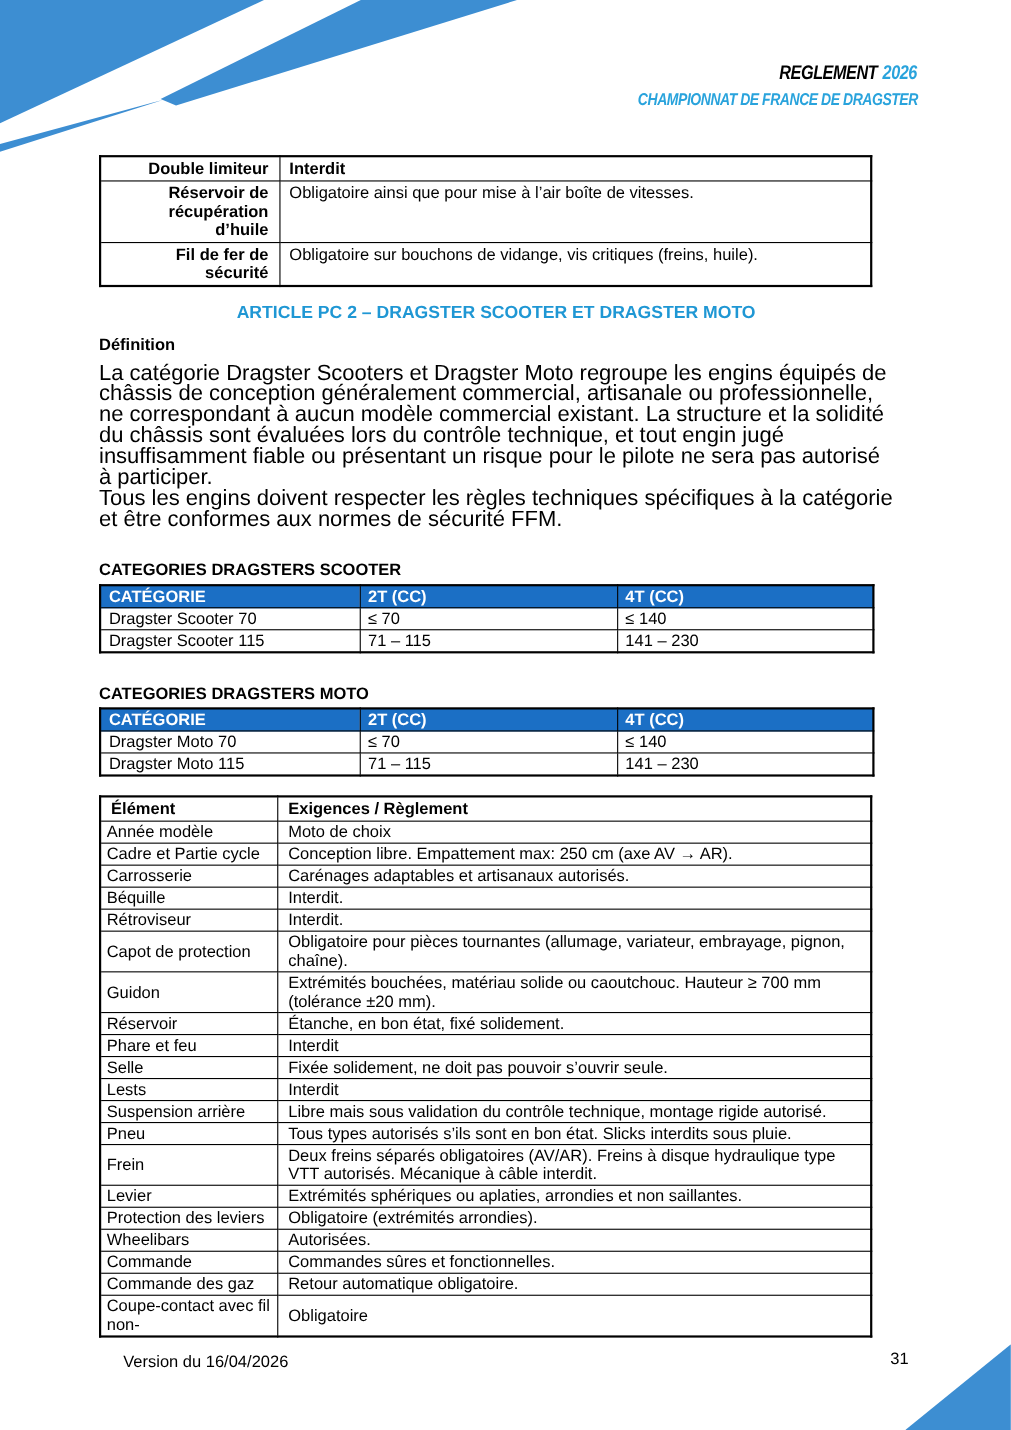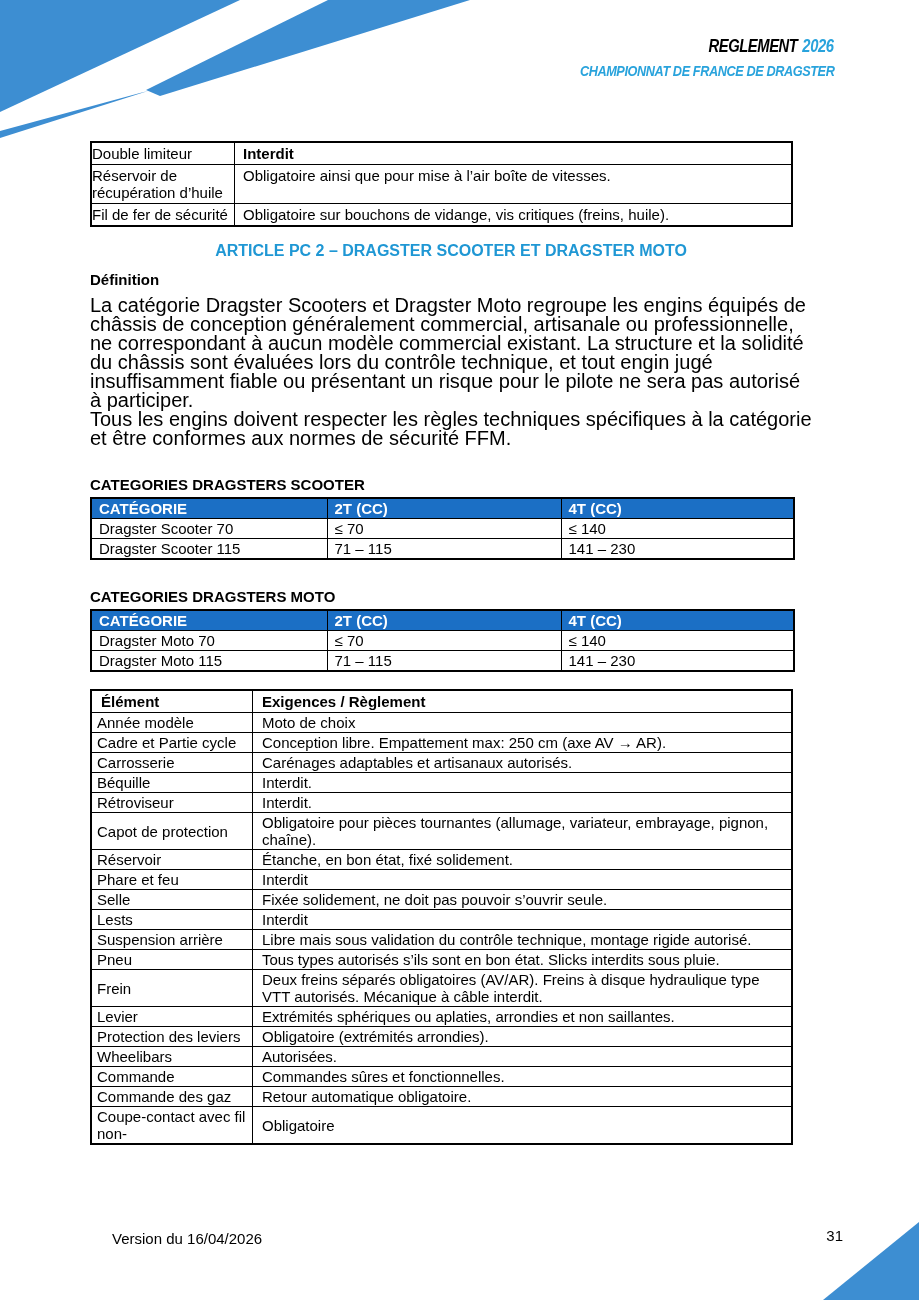--- a/index.html
+++ b/index.html
@@ -8,42 +8,42 @@
     background:#ffffff; color:#000;
     font-family:"Liberation Sans", sans-serif;
   }
   
   .swoosh { position:absolute; top:0; left:0; }
   .swoosh polygon { fill:var(--swoosh-blue); }
   .corner-tri { position:absolute; right:0; bottom:0; }
   .corner-tri polygon { fill:var(--swoosh-blue); }
 
   
-  .brand { position:absolute; top:36px; right:85px; text-align:right; }
+  .brand { position:absolute; top:56px; right:85px; text-align:right; }
   .brand-line1 {
     display:inline-block; font-style:italic; font-weight:bold; font-size:18px;
     letter-spacing:-0.5px; transform:scaleX(0.82); transform-origin:100% 50%;
     white-space:nowrap;
   }
   .brand-line1 .year { color:var(--logo-cyan); margin-left:6px; }
   .brand-line2 {
     display:inline-block; font-style:italic; font-weight:bold; font-size:15.5px;
     letter-spacing:-0.5px; color:var(--logo-cyan);
     transform:scaleX(0.82); transform-origin:100% 50%; white-space:nowrap;
     margin-top:5px;
   }
 
   
   .content { position:absolute; left:90px; top:141px; width:722px; }
 
   table { border-collapse:collapse; table-layout:fixed; width:703px; border:2px solid #000; }
   td, th { border:1px solid #000; font-size:15px; line-height:17px; padding:1px 7px; }
 
   
-  .safety td.lbl { text-align:left; font-weight:normal; vertical-align:middle; width:142px; padding:2px 0; }
+  .safety td.lbl { text-align:right; font-weight:bold; vertical-align:middle; width:142px; padding:2px 10px; }
   .safety td.val { vertical-align:top; padding:2px 8px; }
   .safety td.valb { font-weight:bold; }
 
   
   .article-title { color:var(--heading-blue); font-weight:bold; font-size:16px; margin:15px 0 0 0;text-align:center; }
   .def-label { font-weight:bold; font-size:15px; margin-top:11px; }
   .para { font-size:20px; line-height:19px; margin-top:8px; width:722px; }
   .para div { margin:0; }
 
   
@@ -59,21 +59,21 @@
   
   .elements { margin-top:17px;border-radius:14px; }
   .elements th { text-align:left; font-weight:bold; padding:2px 9px; }
   .elements th.el-h { width:142px; }
   .elements td.el { text-align:left; vertical-align:middle; width:142px; padding:1px 5px; }
   .elements td.req { vertical-align:middle; padding:1px 9px; }
   .elements td.req.bold-req { font-weight:bold; }
 
   
   .footer-version { position:absolute; left:112px; top:1230px; font-size:15px; }
-  .footer-page { position:absolute; right:76px; top:1227px; font-size:15px; }
+  .footer-page { position:absolute; right:93px; top:1227px; font-size:15px; }
 </style>
 </head>
 <body>
 
 <svg class="swoosh" width="480" height="140" viewBox="0 0 480 140">
   <polygon points="0,0 240,0 0,112"></polygon>
   <polygon points="328,0 470,0 160,96 146,90"></polygon>
   <polygon points="0,131 0,138 148,91 140,93"></polygon>
 </svg>
 
@@ -188,20 +188,24 @@
     </tr>
     <tr>
       <td class="el">Rétroviseur</td>
       <td class="req">Interdit.</td>
     </tr>
     <tr>
       <td class="el">Capot de protection</td>
       <td class="req">Obligatoire pour pièces tournantes (allumage, variateur, embrayage, pignon, chaîne).</td>
     </tr>
     <tr>
+      <td class="el">Guidon</td>
+      <td class="req">Extrémités bouchées, matériau solide ou caoutchouc. Hauteur ≥ 700 mm (tolérance ±20 mm).</td>
+    </tr>
+    <tr>
       <td class="el">Réservoir</td>
       <td class="req">Étanche, en bon état, fixé solidement.</td>
     </tr>
     <tr>
       <td class="el">Phare et feu</td>
       <td class="req">Interdit</td>
     </tr>
     <tr>
       <td class="el">Selle</td>
       <td class="req">Fixée solidement, ne doit pas pouvoir s’ouvrir seule.</td>

